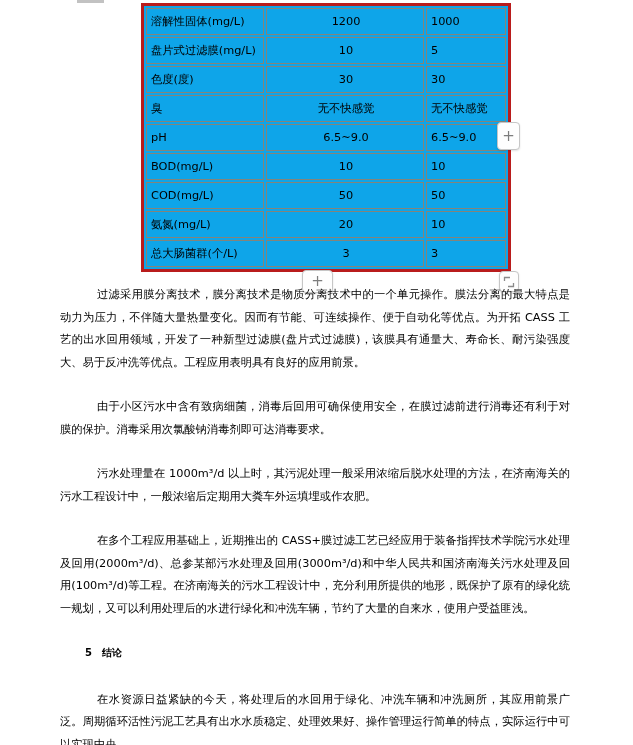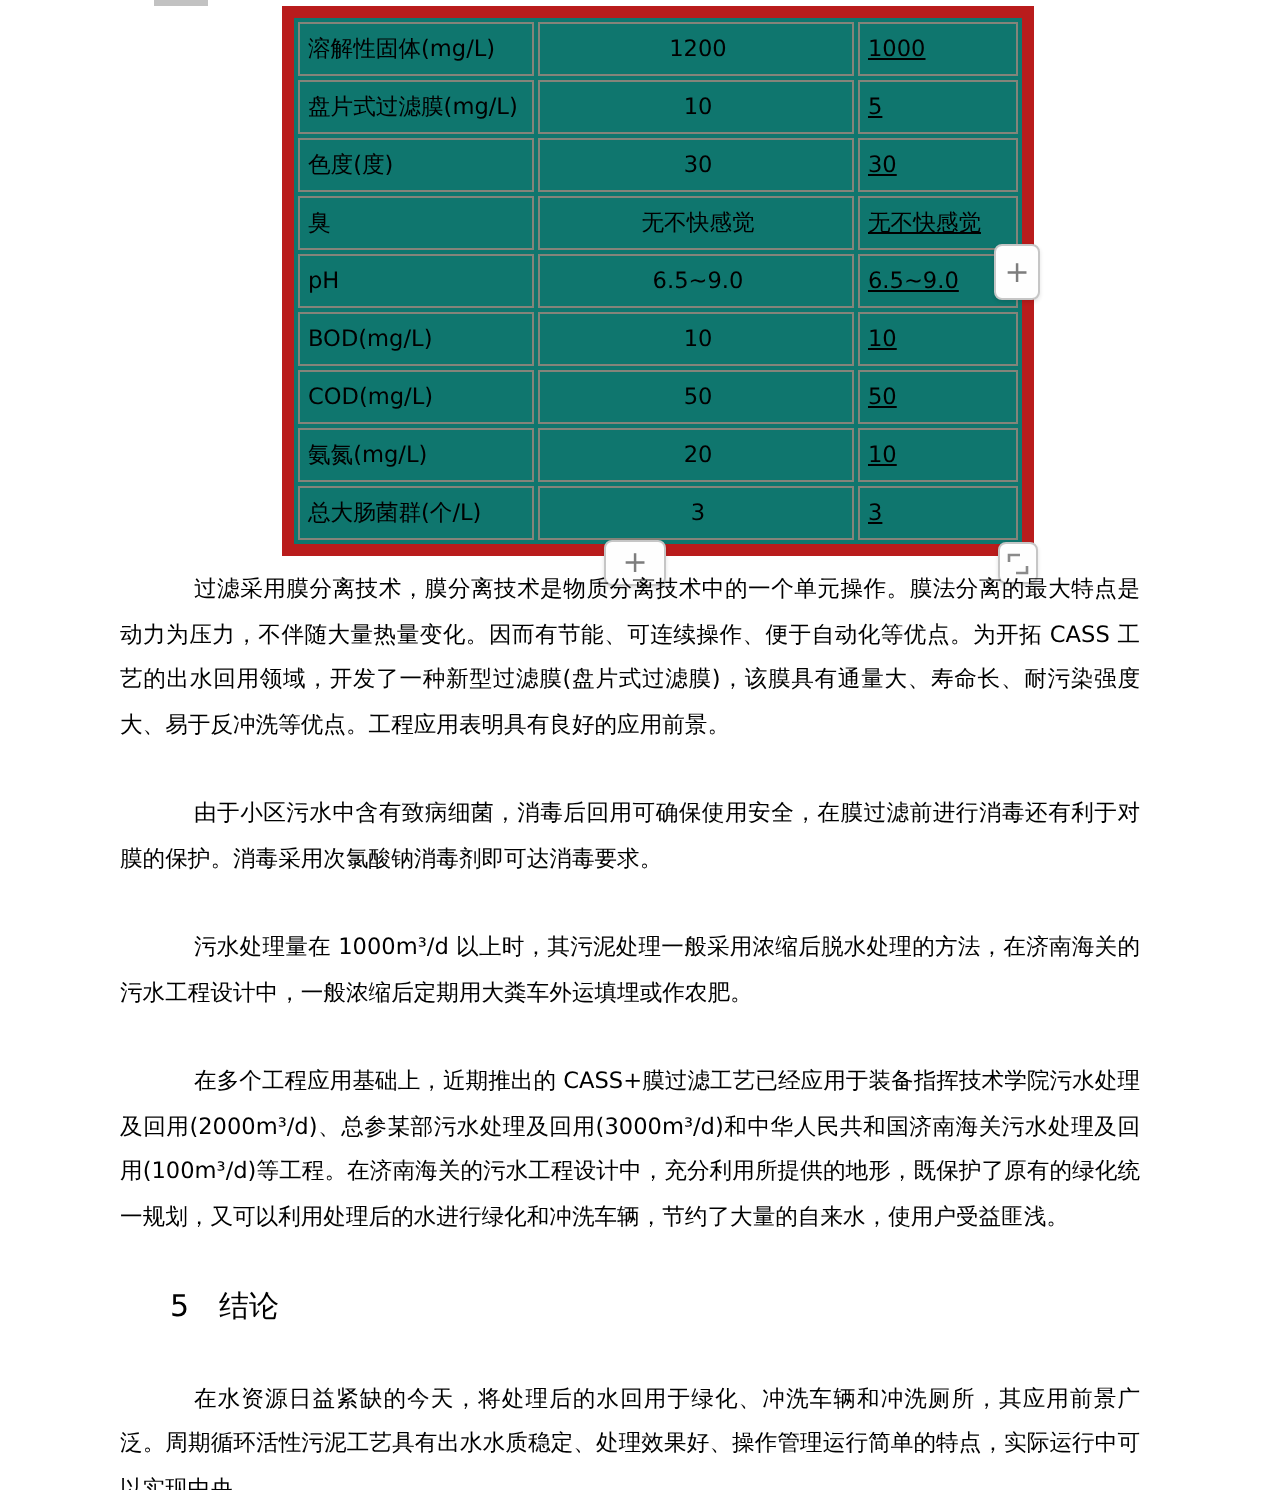--- a/index.html
+++ b/index.html
@@ -19,34 +19,34 @@
     left: 77px; top: 0; width: 27px; height: 3px;
     background: #c2c2c2;
   }
 
   
   table.spec {
     position: absolute;
     left: 141px; top: 3px;
     border-collapse: separate;
     border-spacing: 2px;
-    border: 6px solid #b91c1c;
-    background: #0f766e;
+    border: 3px solid #b91c1c;
+    background: #0ea5e9;
   }
   table.spec td {
     border: 1px solid #84847a;
     height: 25px;
     padding: 0 2px 0 4px;
     font-size: 11.3px;
     vertical-align: middle;
     white-space: nowrap;
   }
   td.c-param { width: 110px; }
   td.c-v1    { width: 150px; text-align: center; }
-  td.c-v2    { width: 72px; text-decoration: underline;  }
+  td.c-v2    { width: 72px;  }
 
   
   .float-btn {
     position: absolute;
     background: #fefefe;
     border: 1px solid #c6c6c6;
     border-radius: 4px;
     box-shadow: 0 1px 2px rgba(0,0,0,0.12);
     color: #7d7d7d;
     display: flex;
@@ -67,22 +67,22 @@
     left: 60px; top: 284px; width: 510px;
     font-size: 11.3px;
     line-height: 22.5px;
     text-align: justify;
   }
   .bodytext p {
     margin: 0 0 22px 0;
     text-indent: 37px;
   }
   .bodytext h2 {
-    font-size: 15px;
-    font-weight: normal;
+    font-size: 10px;
+    font-weight: bold;
     margin: 3px 0 24px 0;
     text-indent: 25px;
     text-align: left;
   }
 </style>
 </head>
 <body>
 
 <div class="page">
 

